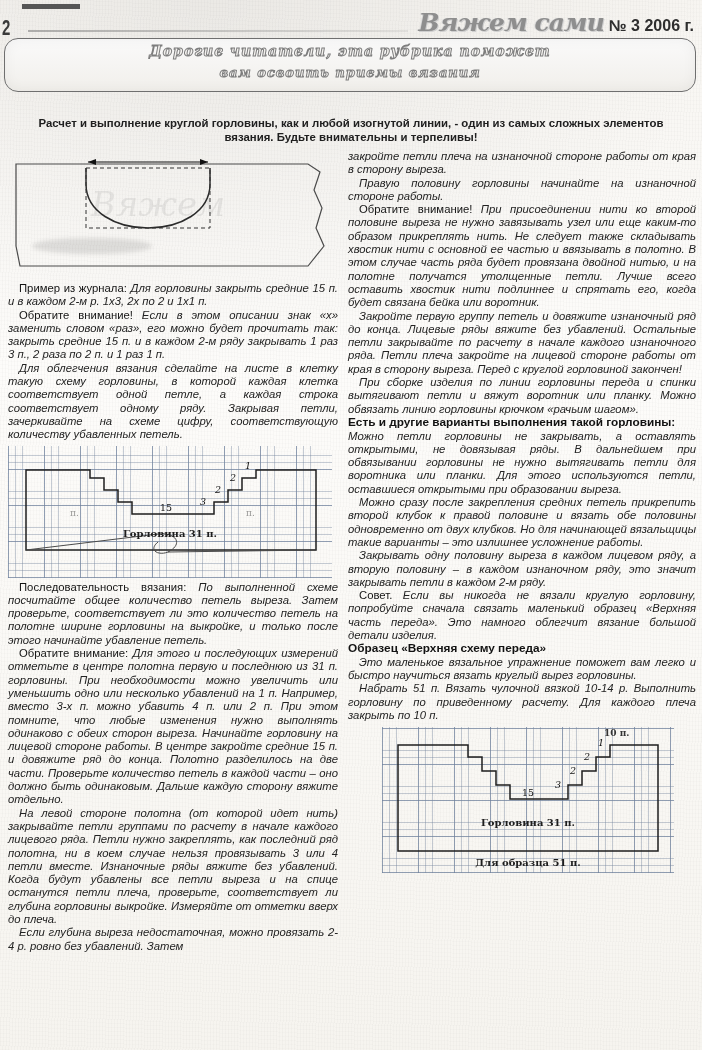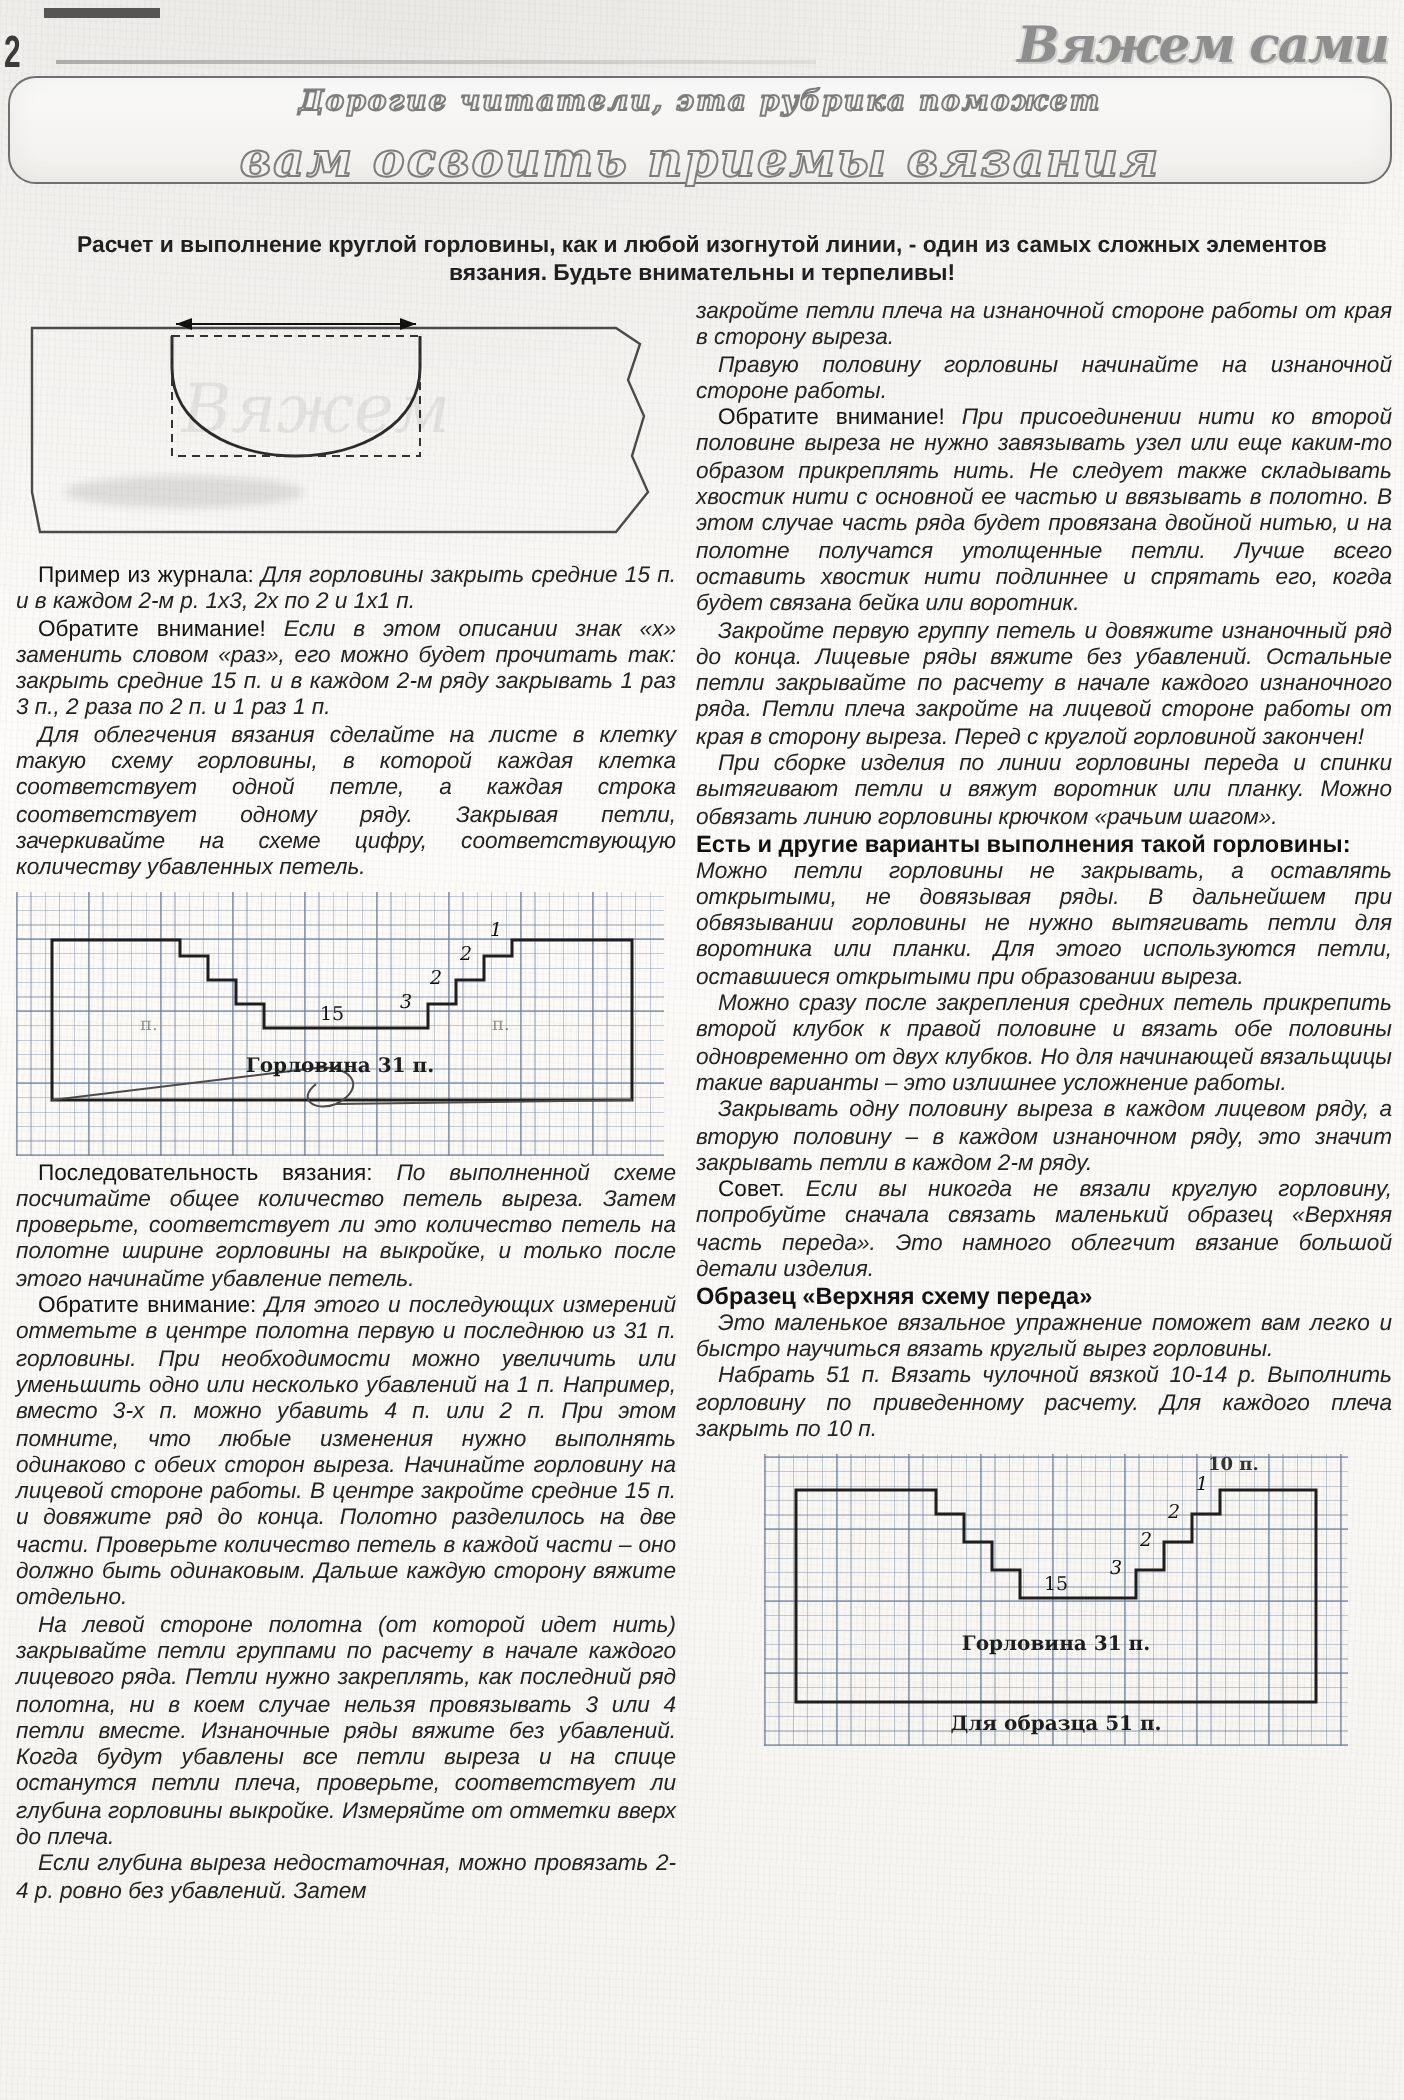--- a/index.html
+++ b/index.html
@@ -38,21 +38,21 @@
   .rule-top{
     position:absolute;left:22px;top:0px;width:58px;height:5px;
     background:#555;
   }
   .rule-thin{
     position:absolute;left:28px;top:26px;width:380px;height:2px;
     background:linear-gradient(90deg,rgba(120,120,120,.55),rgba(120,120,120,.12));
   }
   .brand{
     position:absolute;right:8px;top:4px;
-    display:flex;align-items:baseline;gap:5px;flex-direction:column;
+    display:flex;align-items:baseline;gap:5px;
   }
   .brand .script{
     font-family:"DejaVu Serif", serif;
     font-style:italic;font-weight:bold;
     font-size:25px;
     color:#8e8e8e;
     text-shadow:1px 1px 0 #cfcfcf, -1px 0 0 #d8d8d8;
     letter-spacing:-1px;
   }
   .brand .issue{
@@ -68,21 +68,21 @@
   }
   .rubric-l1,.rubric-l2{
     position:absolute;width:100%;text-align:center;
     font-family:"DejaVu Serif", serif;
     font-weight:bold;font-style:italic;
     color:#f3f1ee;
     -webkit-text-stroke:1px #7d7d7d;
     letter-spacing:1px;
   }
   .rubric-l1{top:4px;font-size:14px;}
-  .rubric-l2{top:26px;font-size:24px;}
+  .rubric-l2{top:26px;font-size:13px;}
 
   
   .article-title{
     position:absolute;left:0;top:88px;width:702px;
     text-align:center;
     font-family:"DejaVu Sans", sans-serif;
     font-weight:bold;font-style:italic;
     font-size:22px;
     color:#ebe9e5;
     -webkit-text-stroke:1.3px #5d5d5d;

